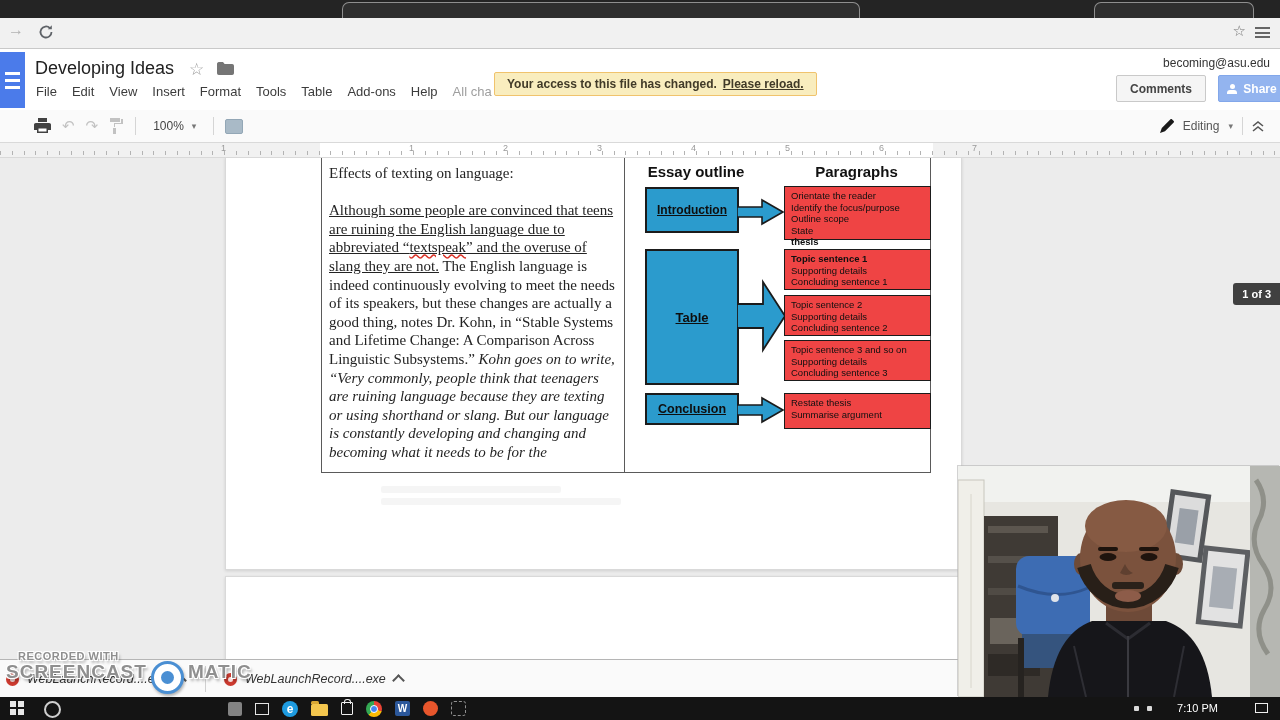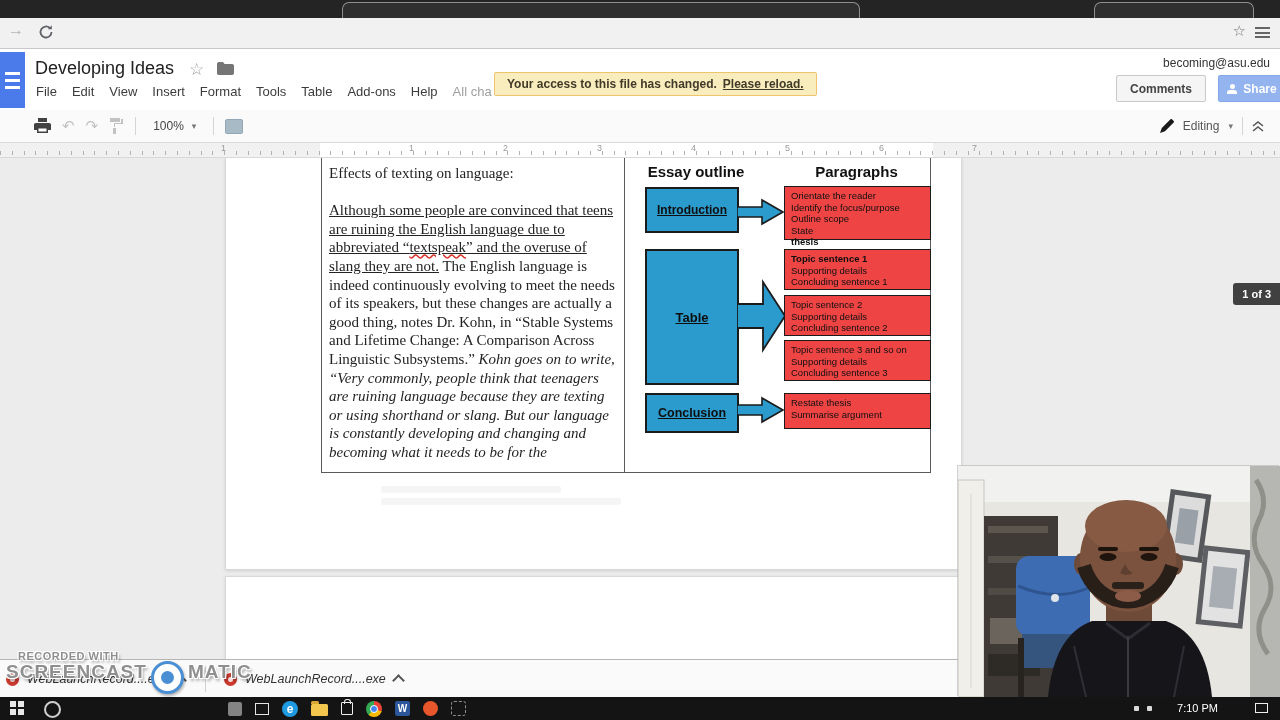--- a/index.html
+++ b/index.html
@@ -73,21 +73,21 @@
   .sp{text-decoration-line:underline;text-decoration-style:wavy;text-decoration-color:#d93025;}
   .it{font-style:italic;}
   .diagram-cell{position:absolute;left:302px;top:0;right:0;bottom:0;border-left:1px solid #5a5a5a;}
   .dg-header{position:absolute;top:10px;font-size:15px;font-weight:bold;color:#111;text-align:center;}
   .dg-hl{left:16px;width:110px;}
   .dg-hr{left:158px;width:147px;}
   .dg-box{position:absolute;background:#2b9bcd;border:2px solid #1b1b1b;box-sizing:border-box;display:flex;align-items:center;justify-content:center;}
   .dg-label{font-weight:bold;text-decoration:underline;color:#0e0e0e;}
   .dg-intro{left:20px;top:34px;width:94px;height:46px;font-size:12px;}
   .dg-body{left:20px;top:96px;width:94px;height:136px;font-size:13px;}
-  .dg-concl{left:20px;top:240px;width:94px;height:40px;font-size:12.5px;}
+  .dg-concl{left:20px;top:240px;width:94px;height:32px;font-size:12.5px;}
   .dg-rbox{position:absolute;left:159px;width:147px;background:#ef4444;border:1.5px solid #1b1b1b;box-sizing:border-box;padding:3px 6px;font-size:9.5px;line-height:11.6px;color:#101010;}
   .dg-rbox b{font-weight:bold;}
   .dg-rbox span{display:block;}
   .arrow{position:absolute;}
   .ghost{position:absolute;left:155px;top:328px;width:290px;height:26px;opacity:.5;}
   .ghost i{display:block;height:7px;background:#ededed;margin-bottom:5px;border-radius:2px;}
   .page-badge{position:absolute;right:0;top:126px;background:#404040;color:#fff;font-size:11px;font-weight:bold;padding:5px 9px;border-radius:3px 0 0 3px;z-index:6;}
   
   .dl-bar{position:absolute;left:0;top:659px;width:1280px;height:38px;background:#fafafa;border-top:1px solid #b5b5b5;z-index:20;}
   .dl-item{position:absolute;top:0;height:100%;display:flex;align-items:center;gap:8px;cursor:pointer;}

